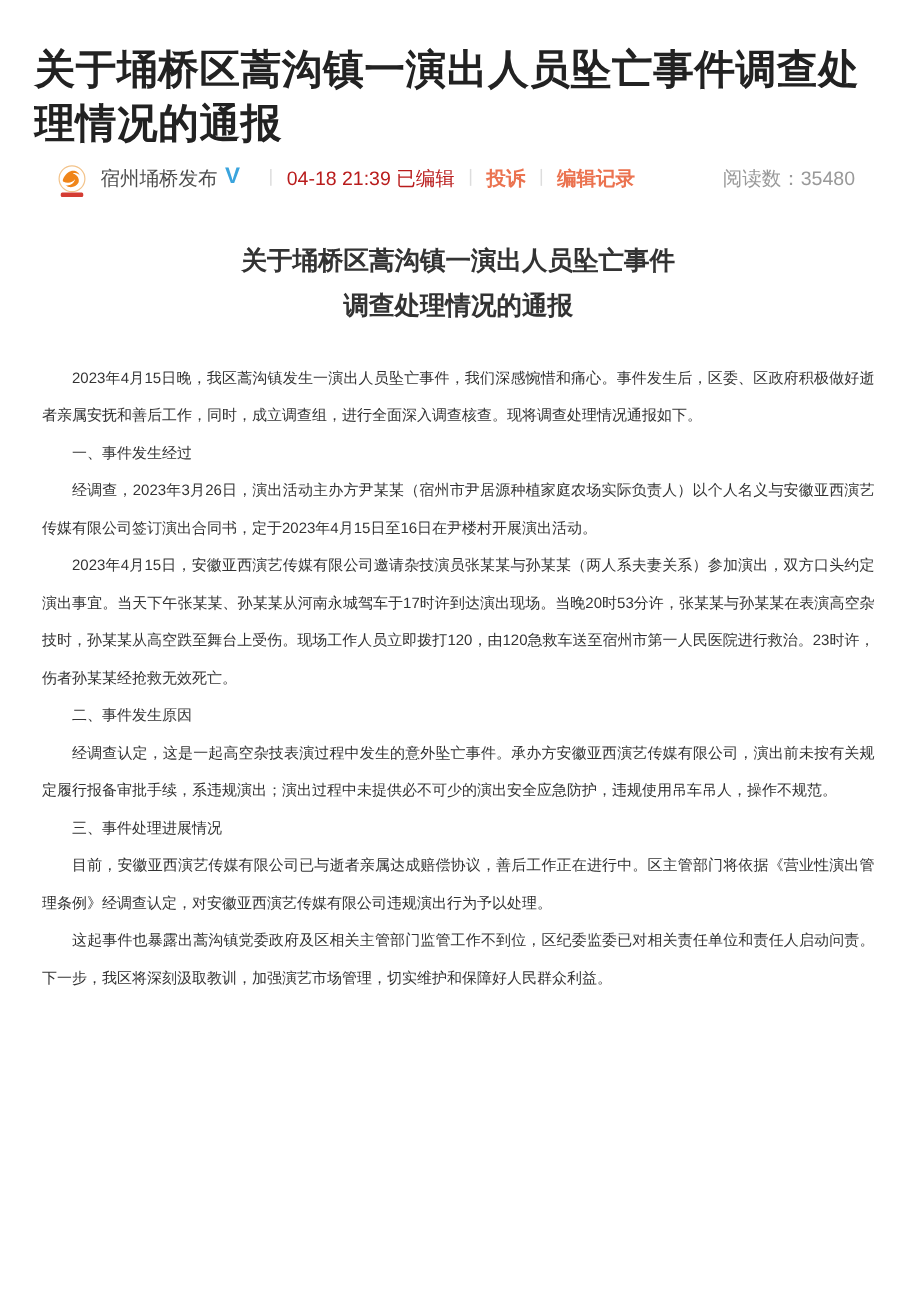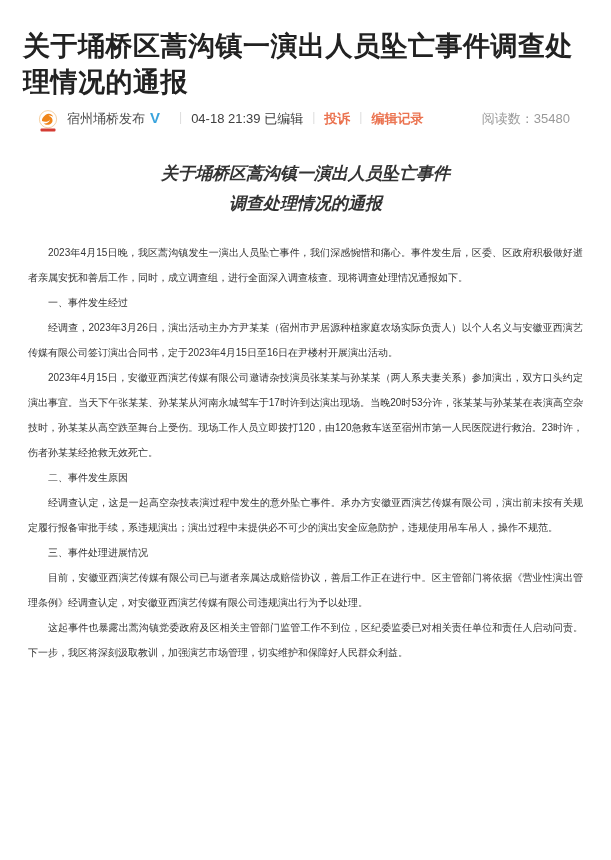--- a/index.html
+++ b/index.html
@@ -50,42 +50,41 @@
     font-weight: 800;
     font-size: 15px;
     margin-right: 10px;
     line-height: 1;
   }
   .sep {
     color: #dddddd;
     margin: 0 9px;
     font-size: 12px;
   }
-  .timestamp { color: #404040; }
+  .timestamp { color: #b91c1c; }
   .action-link {
     color: #eb7350;
     text-decoration: none;
     cursor: pointer;
     font-weight: bold;
   }
   .read-count {
     margin-left: auto;
     color: #999999;
   }
   .article {
     padding: 0 28px;
   }
   .article-title {
     margin-top: 27px;
     text-align: center;
     font-size: 17px;
     font-weight: 700;
     line-height: 30px;
     color: #333333;
-    font-style: italic;
   }
   .article-body {
     margin-top: 21px;
   }
   .para {
     margin: 0;
     font-size: 10px;
     line-height: 25px;
     color: #333333;
     text-align: justify;

